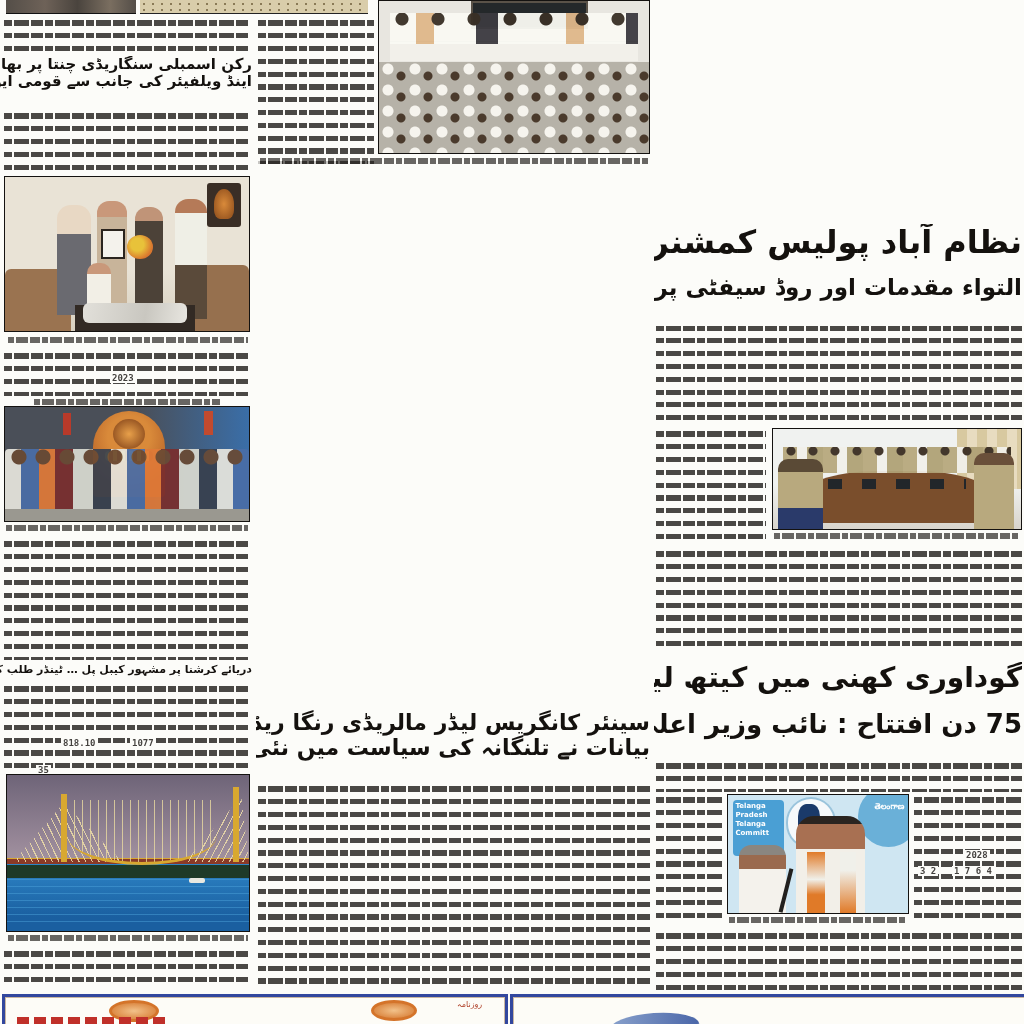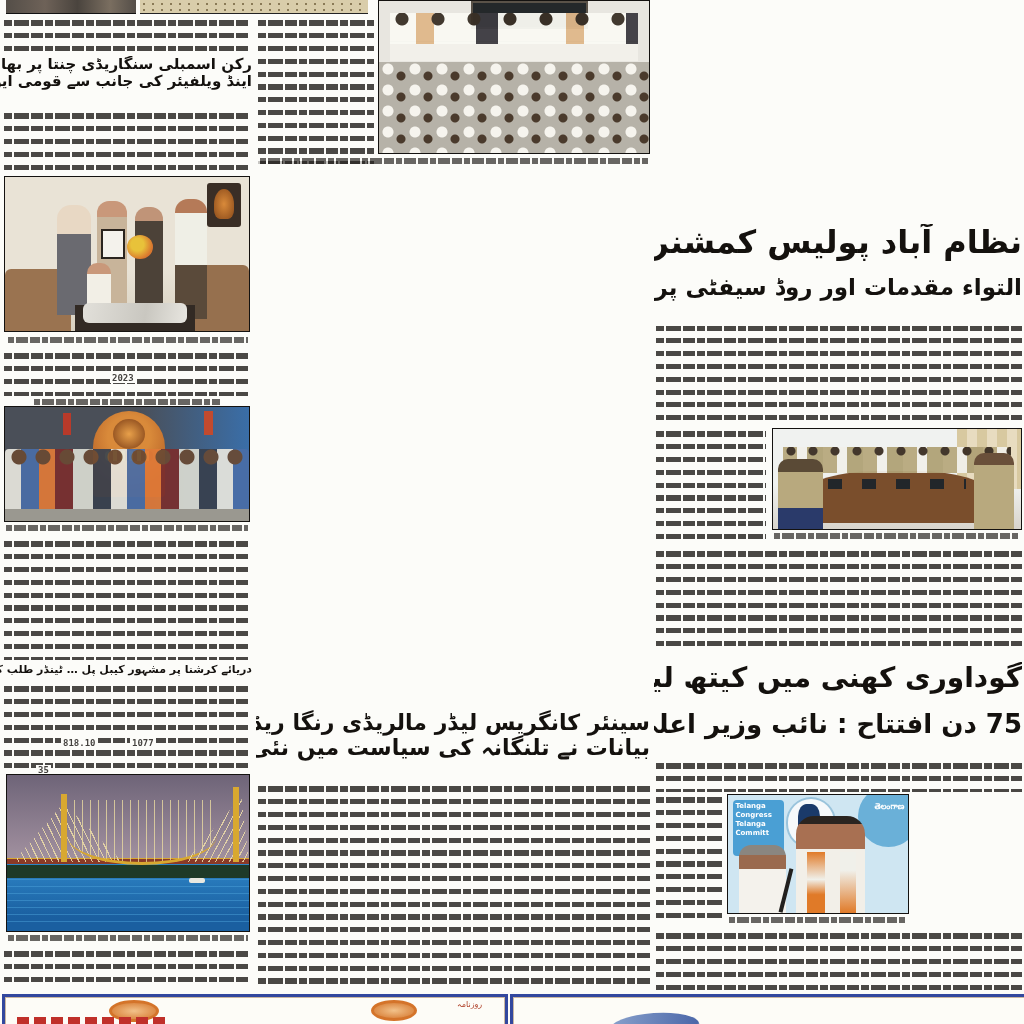--- a/index.html
+++ b/index.html
@@ -167,33 +167,38 @@
 
   <div class="txt" style="left:654px;top:794px;width:70px;height:130px;"></div>
 
   <div class="photo" style="left:727px;top:794px;width:180px;height:118px;">
     <div class="ph-el" style="left:0;top:0;width:100%;height:100%;background:#cfe6f2;"></div>
     <div class="ph-el" style="left:32%;top:2%;width:26%;height:40%;background:#f6f9fb;border-radius:50%;border:2px solid #9ac4dc;"></div>
     <div class="ph-el" style="left:39%;top:8%;width:12%;height:26%;background:#1a3a6a;border-radius:40% 40% 20% 20%;"></div>
     <div class="ph-el" style="right:-6%;top:-8%;width:34%;height:52%;background:#6ab0d8;border-radius:50%;"></div>
     <div class="ph-el" style="left:3%;top:4%;width:26%;height:44%;background:#4a9fd4;border-radius:4px;color:#fff;font-size:7px;font-weight:bold;line-height:9px;padding:2px;">
       <div>Telanga</div>
-      <div>Congress</div>
+      <div>Pradesh</div>
       <div>Telanga</div>
       <div>Committ</div>
     </div>
     <div class="ph-el" style="right:2%;top:6%;color:#fff;font-size:8px;font-weight:bold;">తెలంగాణ</div>
     <div class="ph-el" style="left:38%;top:18%;width:38%;height:82%;background:linear-gradient(#2a2420 8%,#a87052 8% 34%,#f2efe8 34%);border-radius:18px 18px 0 0;"></div>
     <div class="ph-el" style="left:44%;top:48%;width:10%;height:52%;background:linear-gradient(#e07a28,#f0f0ea 45%,#e07a28 70%);"></div>
     <div class="ph-el" style="left:62%;top:48%;width:9%;height:52%;background:linear-gradient(#f0f0ea 30%,#e07a28);"></div>
     <div class="ph-el" style="left:6%;top:42%;width:26%;height:58%;background:linear-gradient(#8a8680 14%,#9a6a4e 14% 36%,#f4f2ec 36%);border-radius:12px 12px 0 0;"></div>
     <div class="ph-el" style="left:31%;top:62%;width:4px;height:38%;background:#22201e;transform:rotate(14deg);"></div>
   </div>
   <div class="cap" style="left:727px;top:915px;width:180px;height:12px;"></div>
 
+  <div class="txt" style="left:912px;top:794px;width:110px;height:130px;">
+    <span class="tok" style="left:52px;top:56px;">2028</span>
+    <span class="tok" style="left:6px;top:72px;">3 2</span>
+    <span class="tok" style="left:40px;top:72px;">1 7 6 4</span>
+  </div>
 
   <div class="txt" style="left:654px;top:930px;width:368px;height:60px;"></div>
 
   <div class="adbox" style="left:2px;top:994px;width:500px;height:30px;">
     <div class="ph-el" style="left:104px;top:3px;width:44px;height:16px;border:3px solid #d4742a;border-radius:50%;background:radial-gradient(#f2c28a,#d4742a);"></div>
     <div class="ph-el" style="left:366px;top:3px;width:40px;height:15px;border:3px solid #d4742a;border-radius:50%;background:radial-gradient(#f2c28a,#d4742a);"></div>
     <div class="ph-el" style="left:12px;top:20px;width:150px;height:10px;background:repeating-linear-gradient(90deg,#c0302a 0 12px,transparent 12px 17px);"></div>
     <div class="ph-el" style="left:452px;top:3px;color:#b04028;font-size:8px;direction:rtl;text-align:right;">روزنامہ</div>
   </div>
   <div class="adbox" style="left:510px;top:994px;width:514px;height:30px;">

